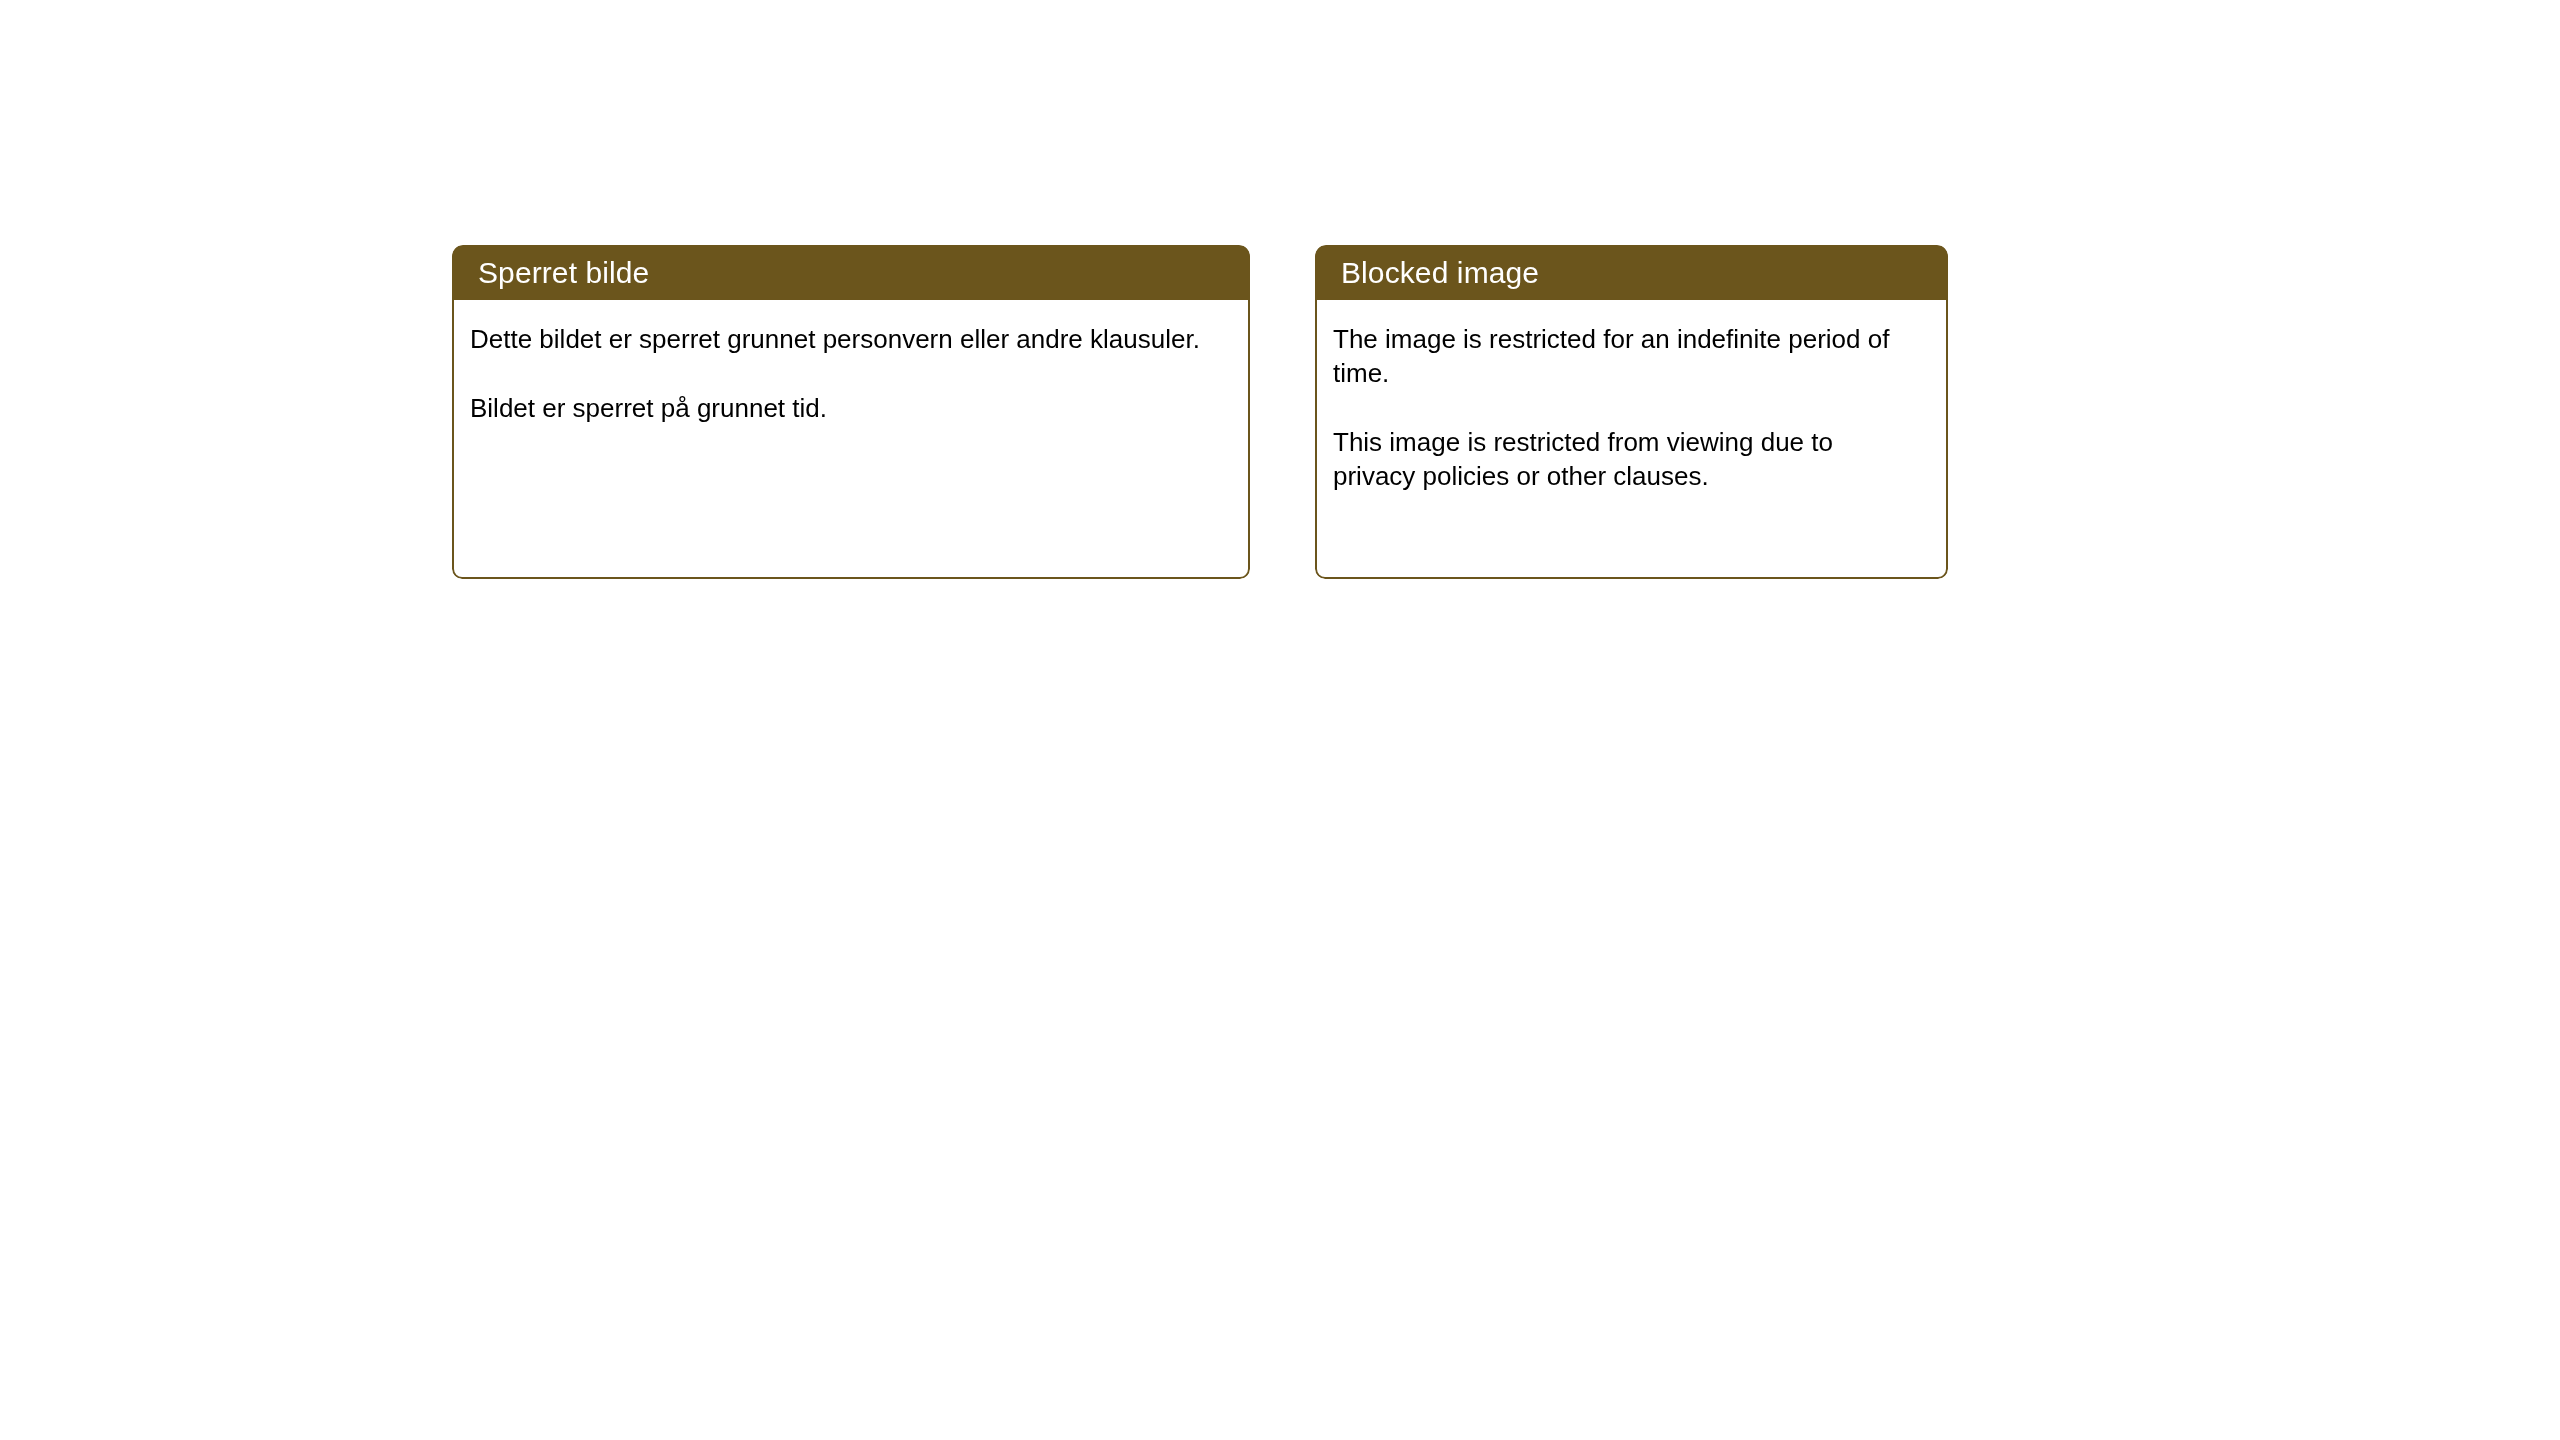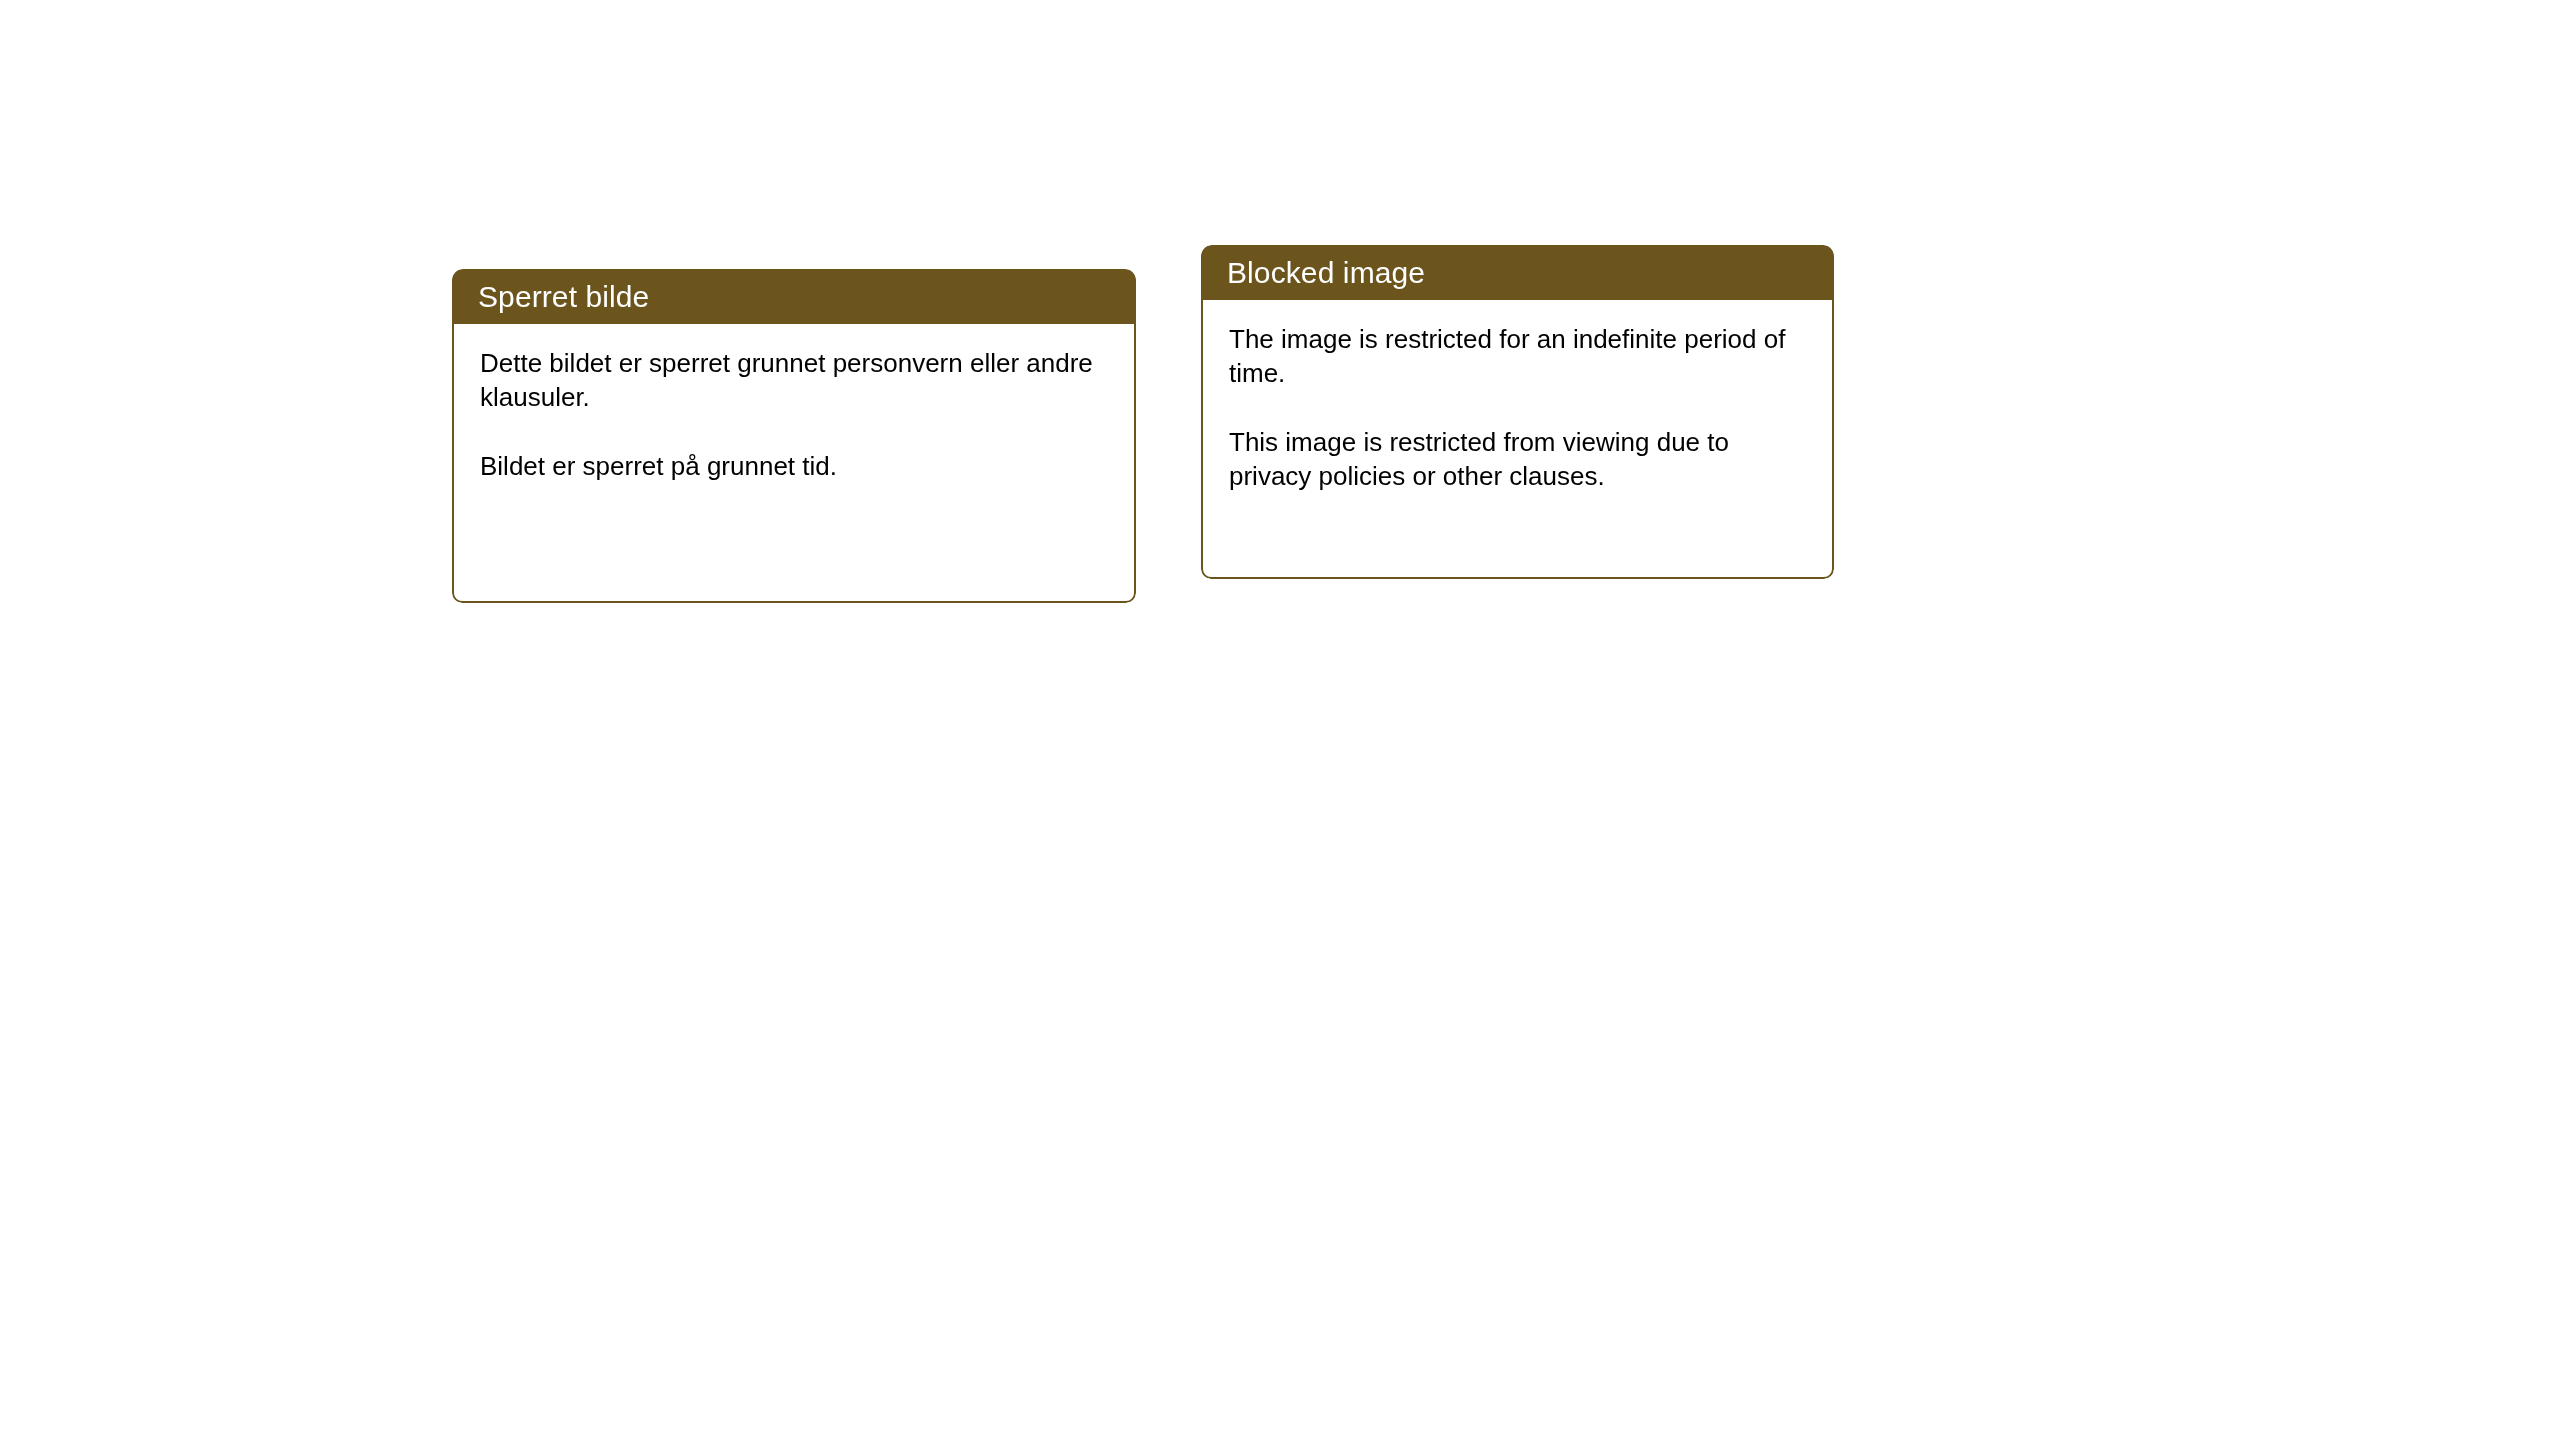--- a/index.html
+++ b/index.html
@@ -28,21 +28,21 @@
 
   .notice-card {
     background: #ffffff;
     border-radius: 11px 11px 10px 10px;
     box-sizing: border-box;
     overflow: hidden;
     display: flex;
     flex-direction: column;
   }
 
-  .notice-card.card-left  { width: 684px; height: 334px; margin-top: 24px; }
+  .notice-card.card-left  { width: 798px; height: 334px; }
   .notice-card.card-right { width: 633px; height: 334px; }
 
   .card-header {
     height: 55px;
     flex: 0 0 55px;
     background: #6B551C;
     border-radius: 11px 11px 0 0;
     display: flex;
     align-items: center;
     box-sizing: border-box;
@@ -60,21 +60,21 @@
   }
 
   .card-body {
     flex: 1 1 auto;
     background: #ffffff;
     border-left: 2px solid #6B551C;
     border-right: 2px solid #6B551C;
     border-bottom: 2px solid #6B551C;
     border-radius: 0 0 10px 10px;
     box-sizing: border-box;
-    padding: 22px 24px 0 26px;
+    padding: 22px 24px 0 16px;
   }
 
   .card-paragraph {
     color: #000000;
     font-size: 26px;
     line-height: 34px;
     font-weight: 400;
     margin: 0;
     font-family: "Liberation Sans", sans-serif;
   }

